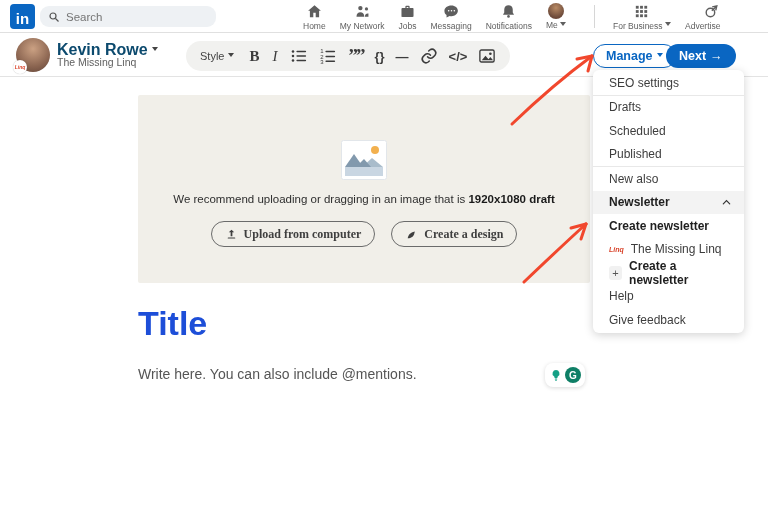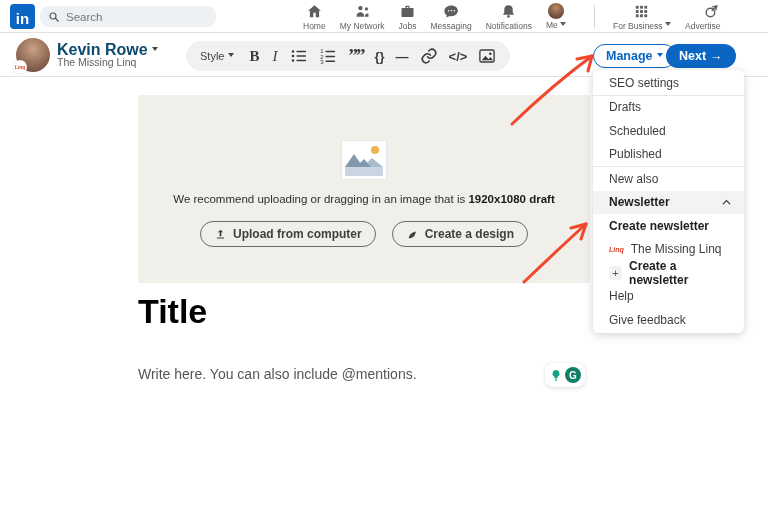--- a/index.html
+++ b/index.html
@@ -57,24 +57,24 @@
   .plus-box { width:14px; height:14px; background:#f1f1f1; border-radius:3px; display:flex; align-items:center; justify-content:center;
               font-size:11px; color:#555; margin-right:7px; font-weight:normal;}
 
   
   .upload-box { position:absolute; left:138px; top:95px; width:452px; height:188px; background:#f1efe9; border-radius:2px; }
   .ph-icon { position:absolute; left:203px; top:45px; width:46px; height:40px; cursor:pointer;}
   .hint { position:absolute; left:0; top:98px; width:452px; text-align:center; font-size:11.5px; color:#2e2e2e; }
   .hint b { color:#1a1a1a; }
   .up-buttons { position:absolute; left:0; top:126px; width:452px; display:flex; justify-content:center; gap:16px; }
   .pill-btn { height:26px; border:1px solid #6b6b6b; border-radius:14px; background:transparent; color:#3f3f3f;
-              font-size:12px; font-weight:bold; display:flex; align-items:center; gap:6px; padding:0 13px; cursor:pointer; font-family:Liberation Sans, sans-serif;}
+              font-size:12px; font-weight:bold; display:flex; align-items:center; gap:6px; padding:0 13px; cursor:pointer; font-family:Liberation Serif, serif;}
   .pill-btn svg { width:13px; height:13px; }
 
-  .doc-title { position:absolute; left:138px; top:292px; font-size:34px; font-weight:bold; color:#000000; cursor:text;}
+  .doc-title { position:absolute; left:138px; top:304px; font-size:34px; font-weight:bold; color:#1d4ed8; cursor:text;}
   .doc-body { position:absolute; left:138px; top:366px; font-size:14px; color:#555; cursor:text;}
   .gram-pill { position:absolute; left:545px; top:363px; height:24px; background:#fff; border-radius:8px;
                box-shadow:0 1px 4px rgba(0,0,0,.15); display:flex; align-items:center; padding:0 4px; gap:2px; z-index:5;}
   .gram-g { width:16px; height:16px; border-radius:50%; background:#0f7f66; color:#fff; font-size:10px; font-weight:bold;
             display:flex; align-items:center; justify-content:center; cursor:pointer;}
   .gram-bulb { width:14px; height:14px; cursor:pointer; }
 
   .arrows { position:absolute; left:0; top:0; width:768px; height:516px; z-index:60; pointer-events:none; }
 </style>
 </head>

